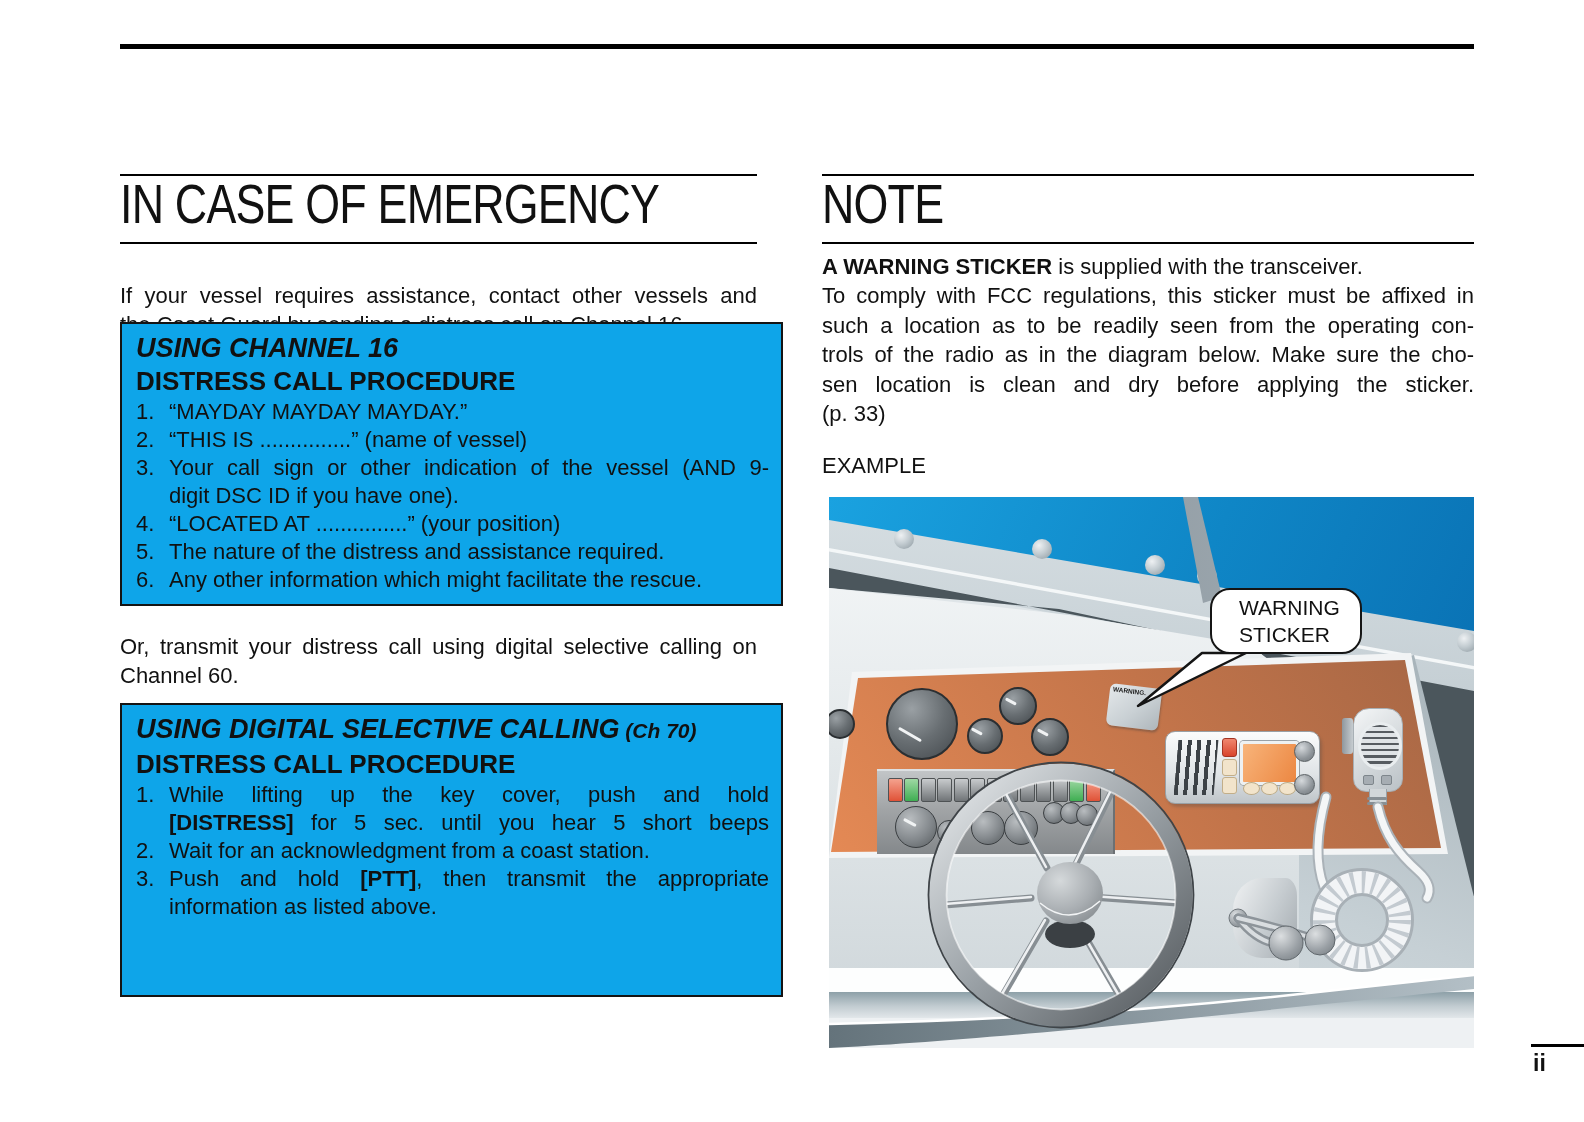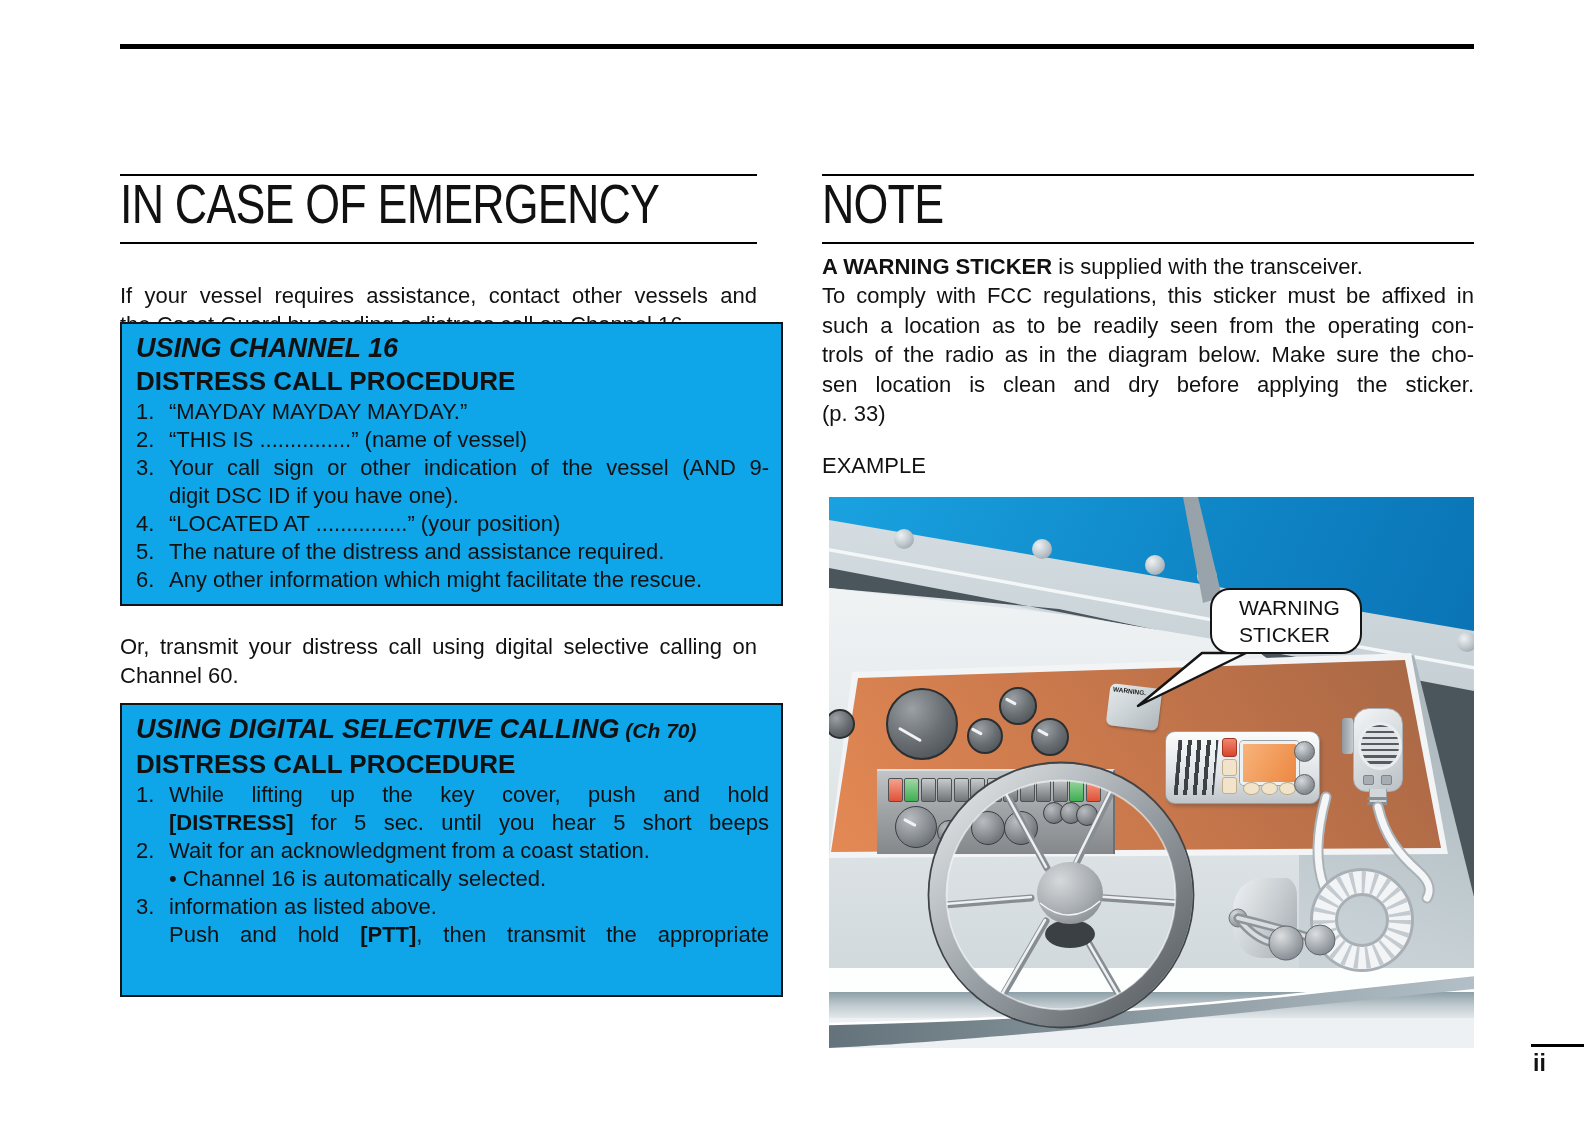--- a/index.html
+++ b/index.html
@@ -185,28 +185,27 @@
         <span class="num">1.</span>
         <div class="lt">
           <div class="line j">While lifting up the key cover, push and hold</div>
           <div class="line j"><b>[DISTRESS]</b> for 5 sec. until you hear 5 short beeps</div>
         </div>
       </div>
       <div class="li">
         <span class="num">2.</span>
         <div class="lt">
           <div class="line">Wait for an acknowledgment from a coast station.</div>
-          <div class="line">• Channel 16 is automatically selected.</div>
         </div>
       </div>
       <div class="li">
         <span class="num">3.</span>
         <div class="lt">
+          <div class="line j">Push and hold <b>[PTT]</b>, then transmit the appropriate</div>
           <div class="line">information as listed above.</div>
-          <div class="line j">Push and hold <b>[PTT]</b>, then transmit the appropriate</div>
         </div>
       </div>
     </div>
 </div>
 
 <div class="abs sec-head" id="rc-head">
   <span class="ht">NOTE</span>
 </div>
 <div class="abs para" id="note-para">
     <div class="line"><b>A WARNING STICKER</b> is supplied with the transceiver.</div>

